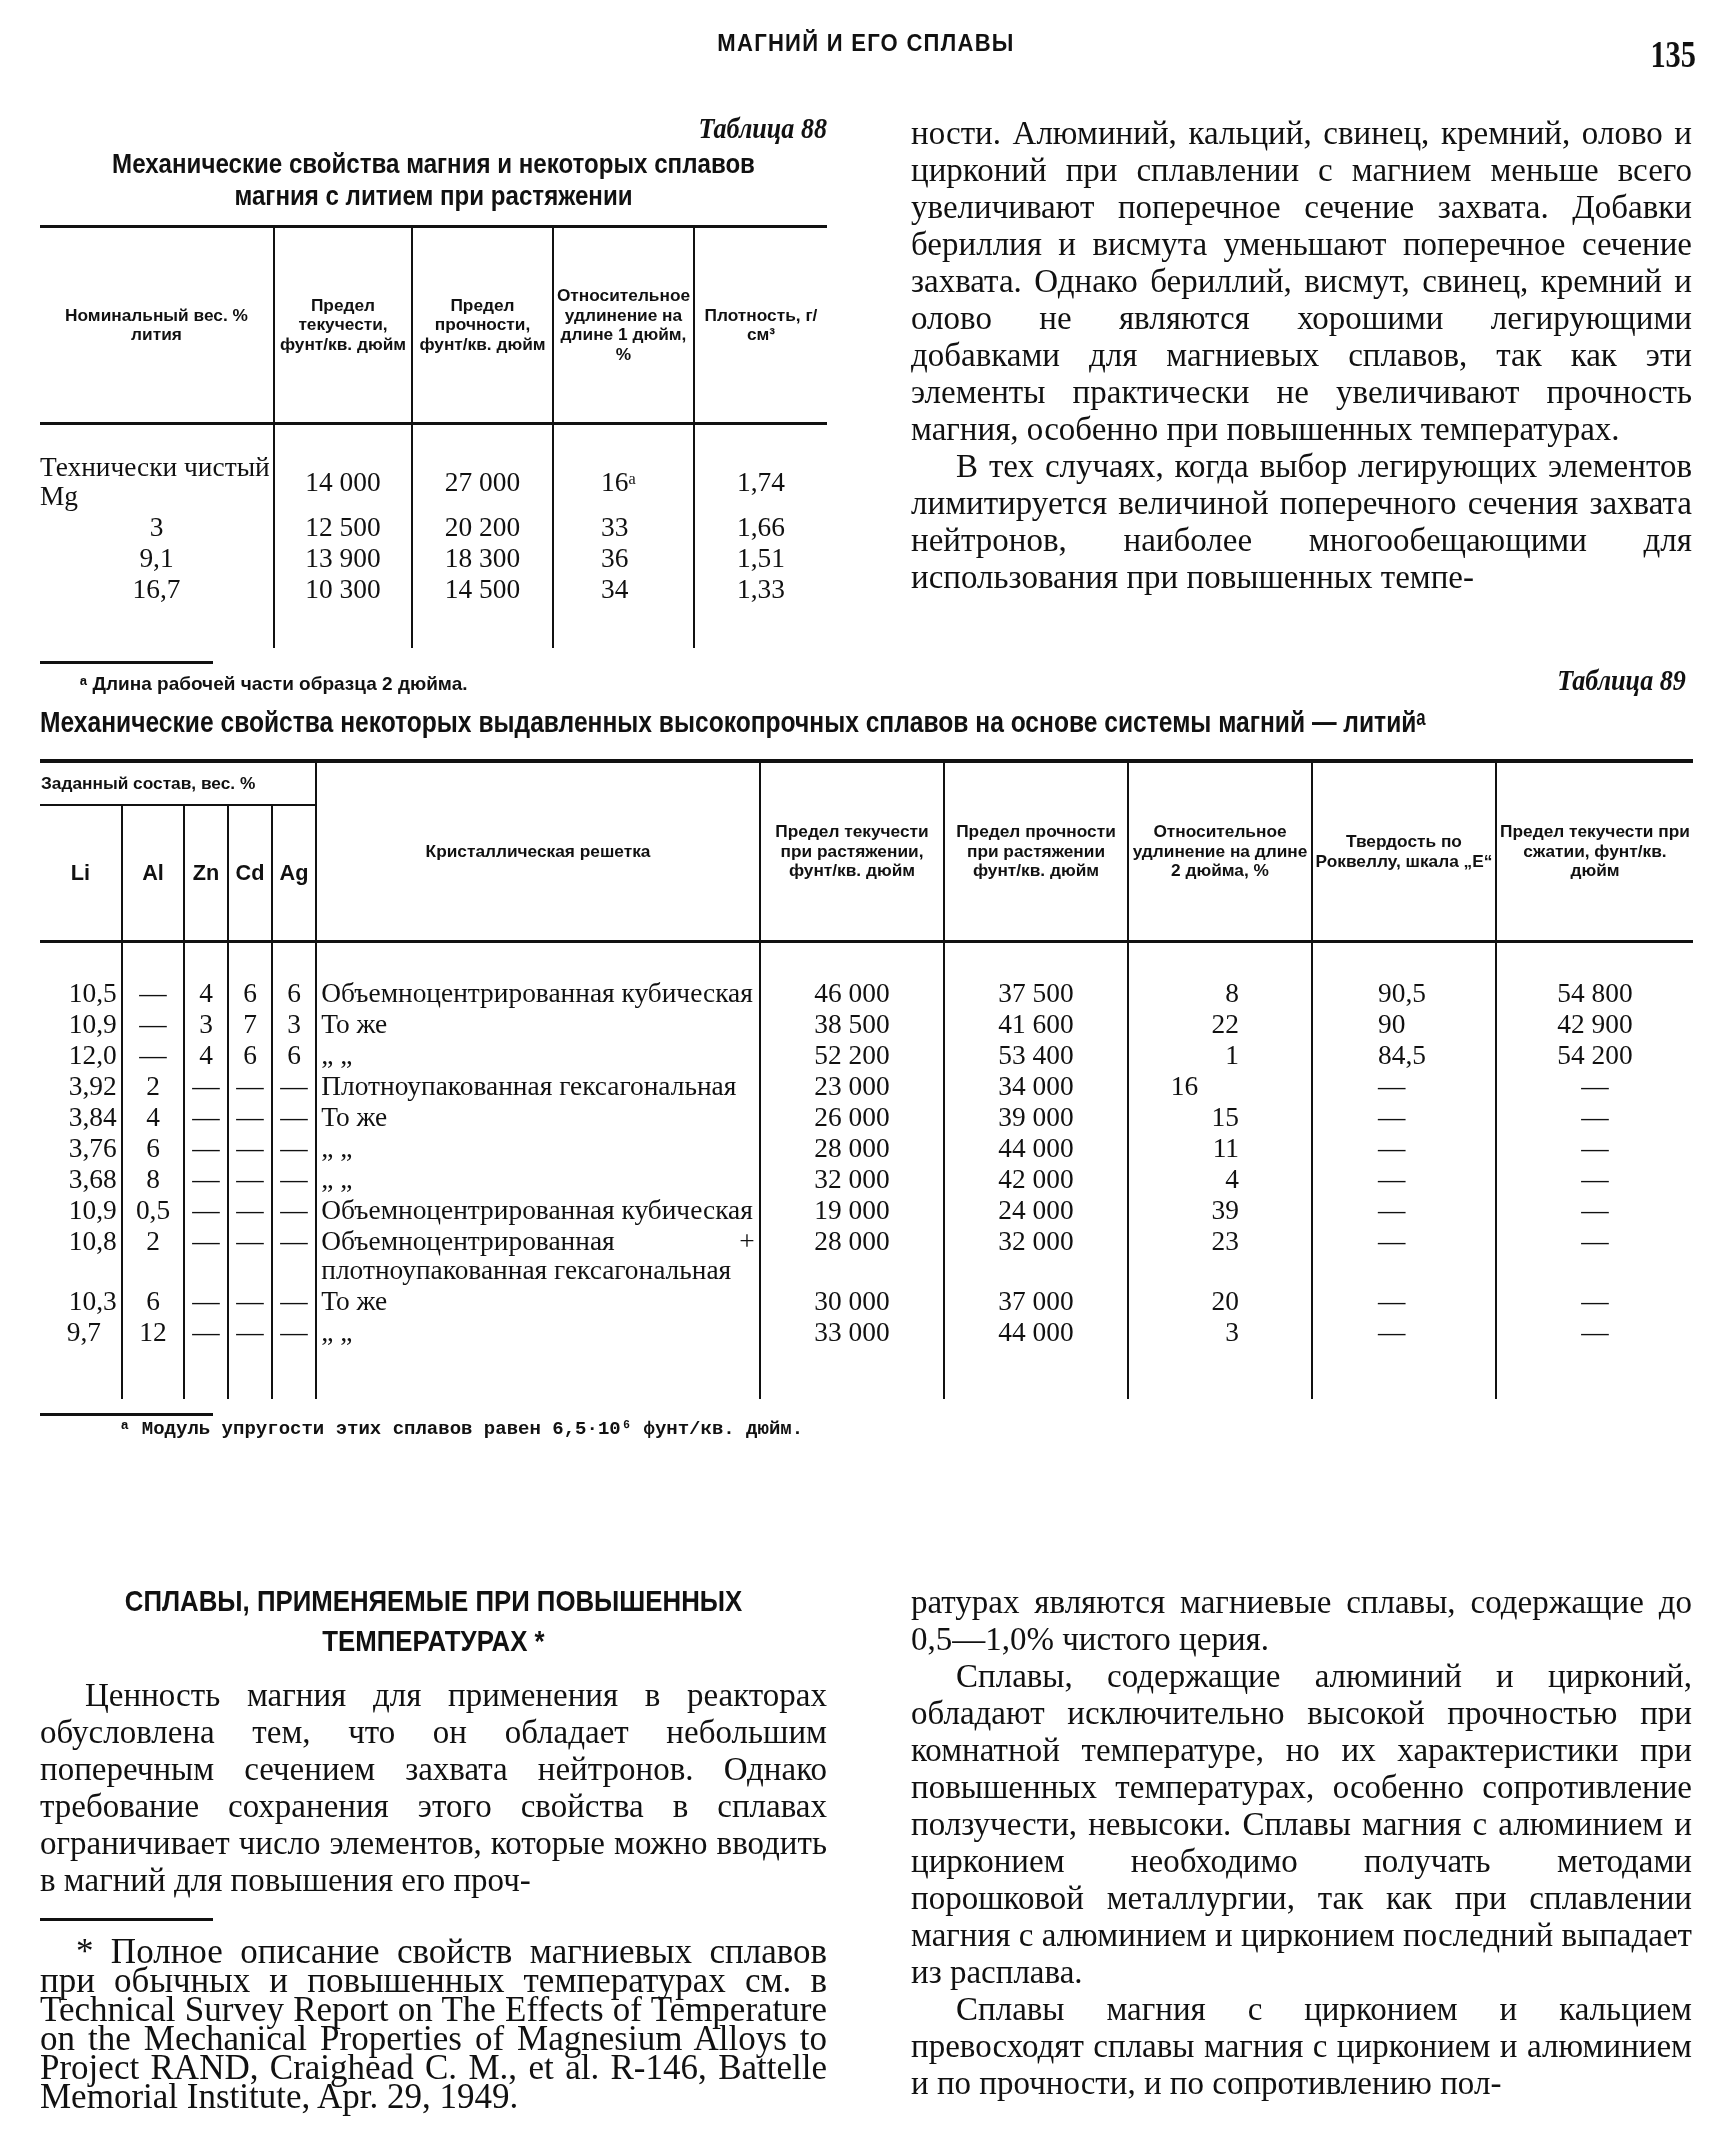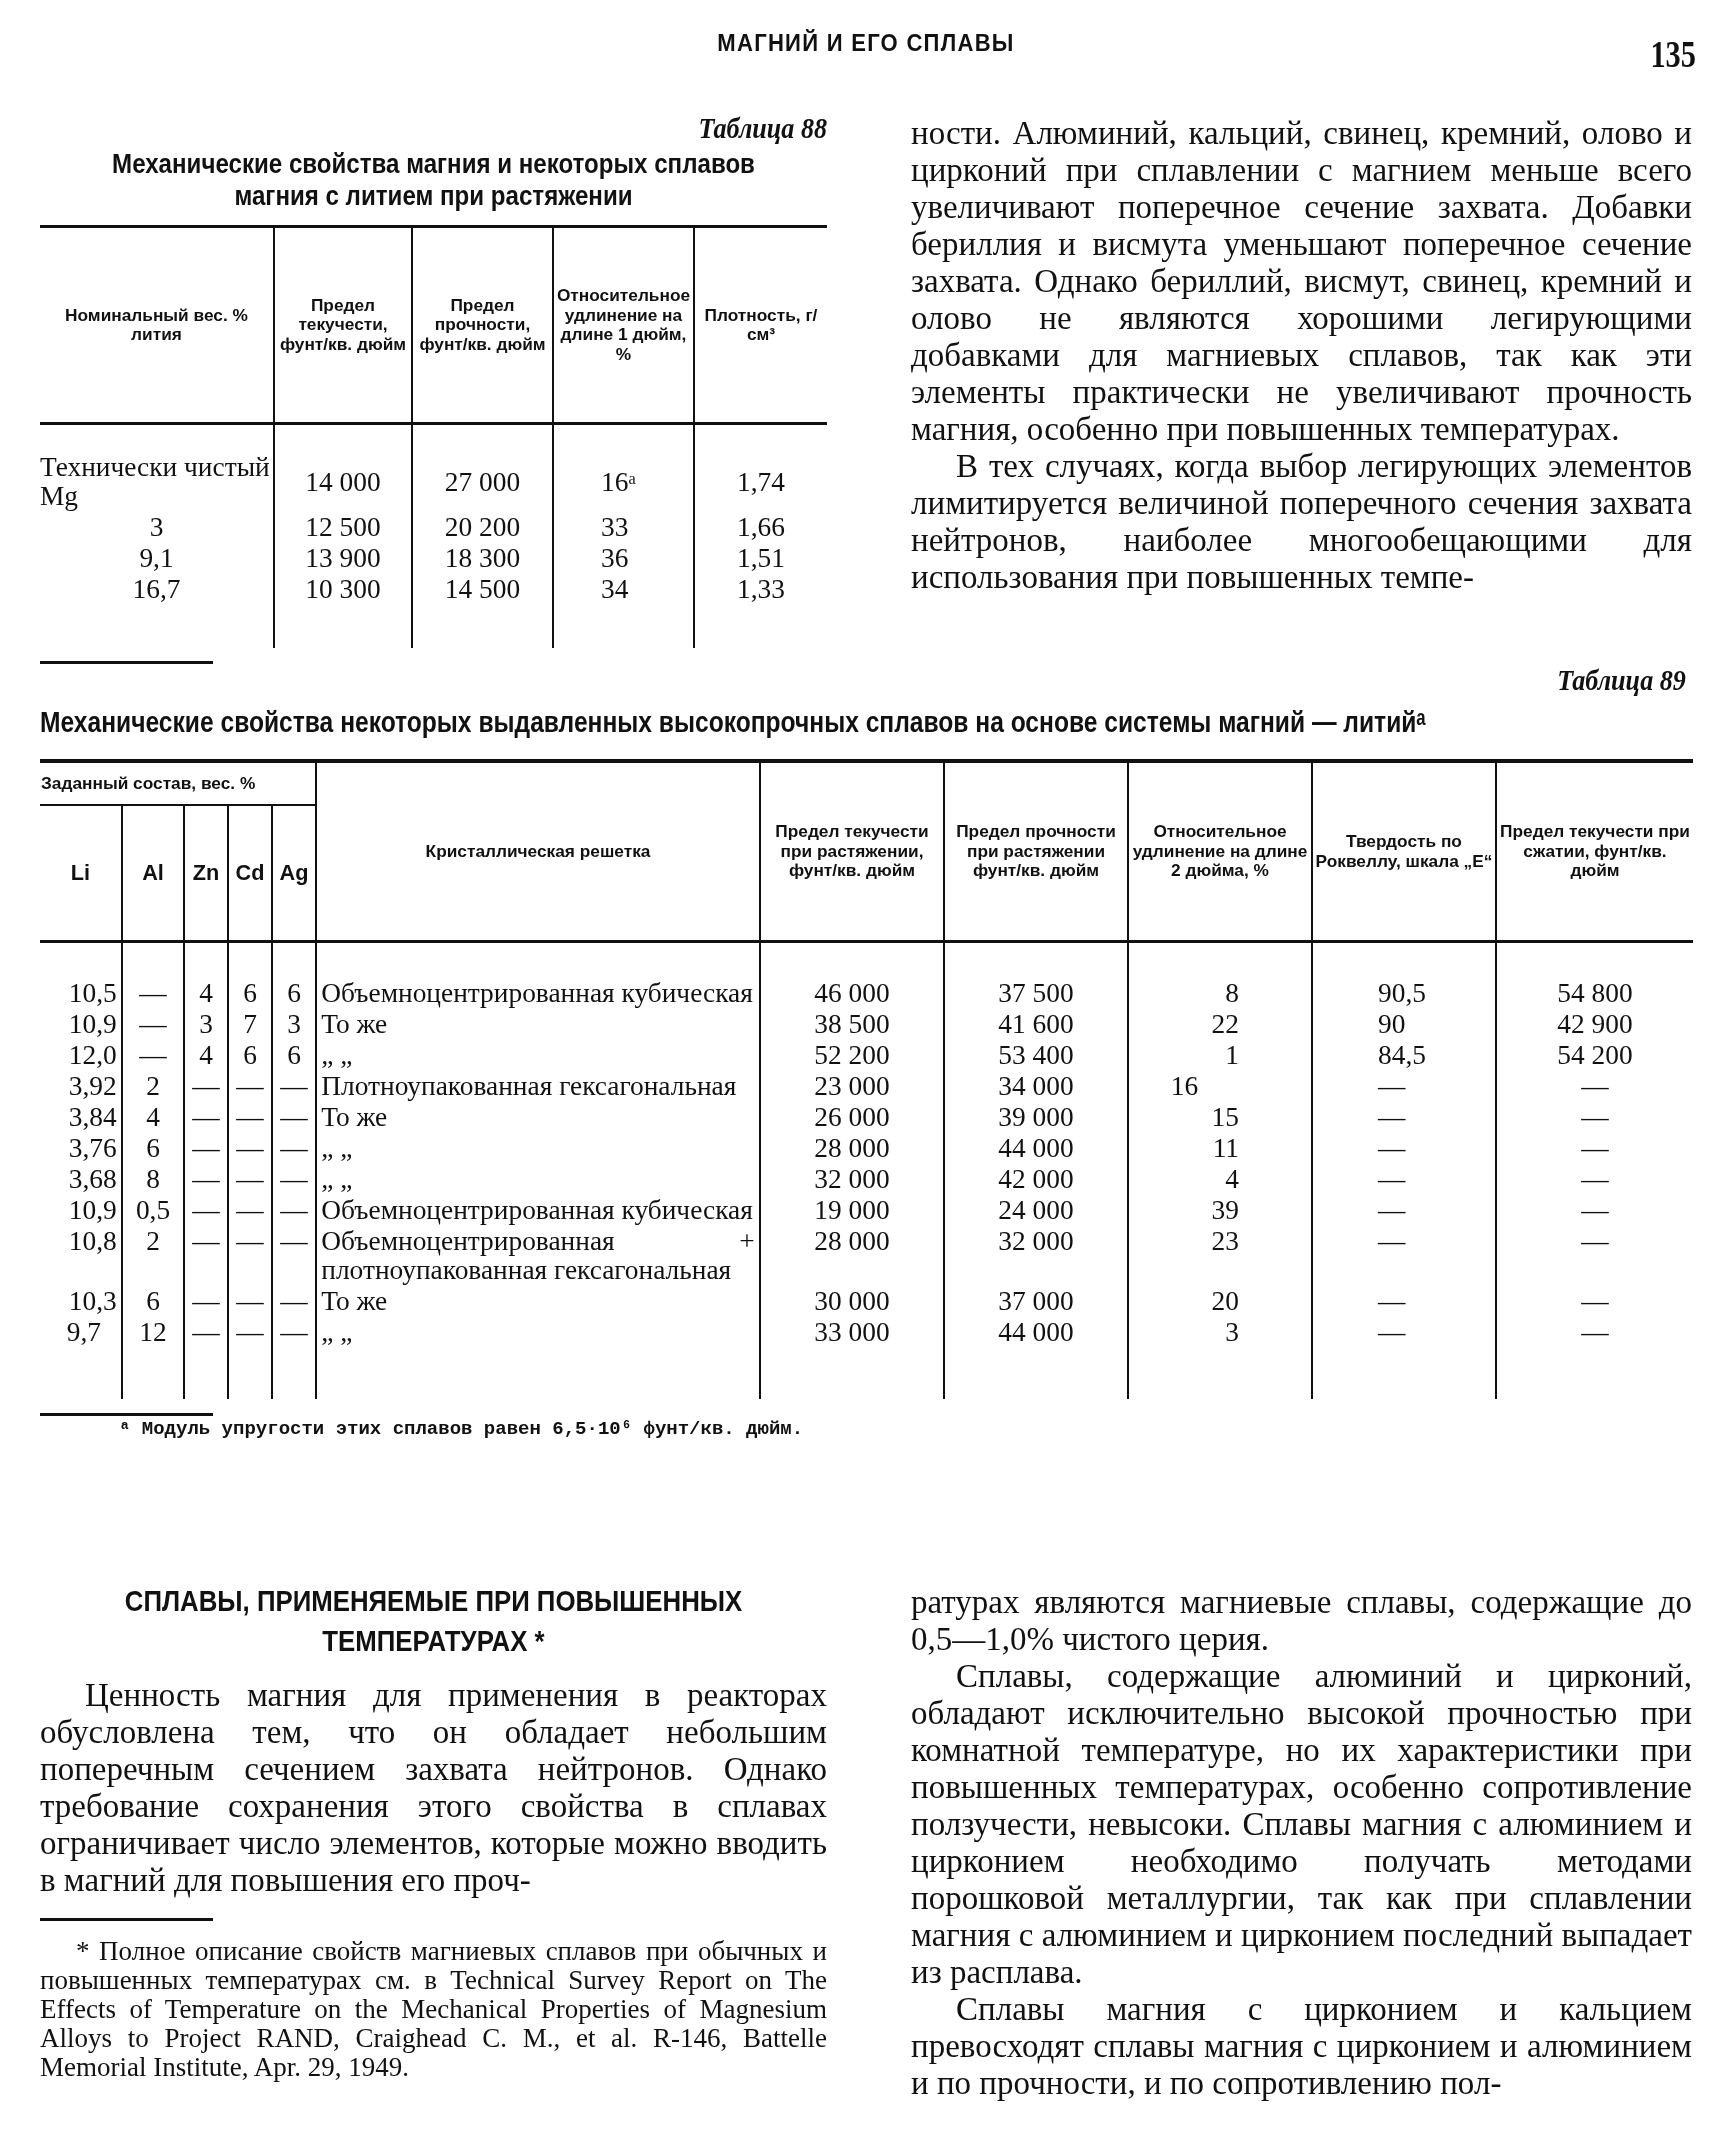--- a/index.html
+++ b/index.html
@@ -14,21 +14,21 @@
   .body-text { font-size:33px; line-height:37px; text-align:justify; transform-origin:left top; }
   .body-text p { margin:0; }
   .indent { text-indent:45px; }
   table { border-collapse:collapse; }
   .hdr { font-family:"Liberation Sans",sans-serif; font-weight:bold; font-size:17.3px; line-height:19.5px; text-align:center; }
   .cell { font-size:27.4px; line-height:29px; }
   .rule { background:#111; height:3.6px; }
   .vline { border-left:2.2px solid #111; }
   .fn { font-family:"Liberation Sans",sans-serif; font-weight:bold; font-size:19px; }
   .sect { font-family:"Liberation Sans",sans-serif; font-weight:bold; font-size:30px; text-align:center; line-height:40px; transform:scaleX(0.86); }
-  .smallnote { font-size:27px; line-height:29px; text-align:justify; }
+  .smallnote { font-size:35px; line-height:29px; text-align:justify; }
 </style>
 </head>
 <body>
 
 <div class="abs running-head">МАГНИЙ И ЕГО СПЛАВЫ</div>
 <div class="abs page-num">135</div>
 
 <div class="abs" style="left:40px; top:112px; width:787px;">
   <div class="t-label">Таблица 88</div>
   <div class="t-title" style="margin-top:2.9px; padding:0 7.2px;">Механические свойства магния и некоторых сплавов магния с литием при растяжении</div>
@@ -82,20 +82,21 @@
         <tr style="height: 43px;">
           <td></td>
           <td class="vline"></td>
           <td class="vline"></td>
           <td class="vline"></td>
           <td class="vline"></td>
         </tr>
       </tbody>
   </table>
   <div style="width:173px; height:2.9px; background:#111; margin-top:13px;"></div>
+  <div class="fn" style="margin-top:8.7px; margin-left:40px;">ᵃ Длина рабочей части образца 2 дюйма.</div>
 </div>
 
 <div class="abs body-text" style="left:911px; top:115px; width:781px;">
   <p>ности. Алюминий, кальций, свинец, кремний, олово и цирконий при сплавлении с магнием меньше всего увеличивают поперечное сечение захвата. Добавки бериллия и висмута уменьшают поперечное сечение захвата. Однако бериллий, висмут, свинец, кремний и олово не являются хорошими легирующими добавками для магниевых сплавов, так как эти элементы практически не увеличивают прочность магния, особенно при повышенных температурах.</p>
   <p class="indent">В тех случаях, когда выбор легирующих элементов лимитируется величиной поперечного сечения захвата нейтронов, наиболее многообещающими для использования при повышенных темпе-</p>
 </div>
 
 <div class="abs" style="left:40px; top:664px; width:1653px;">
   <div class="t-label" style="margin-right:7.2px;">Таблица 89</div>
   <div class="t-title" style="margin-top:8.7px; white-space:nowrap; transform:scaleX(0.82); transform-origin:left; text-align:left; font-size:30px;">Механические свойства некоторых выдавленных высокопрочных сплавов на основе системы магний — литийᵃ</div>

